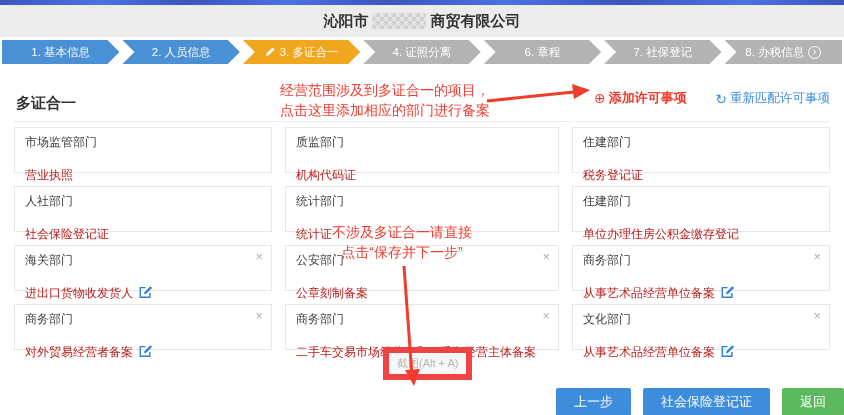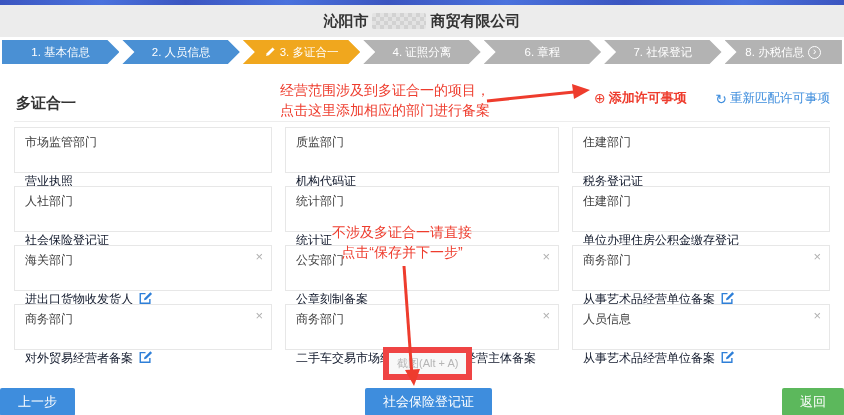--- a/index.html
+++ b/index.html
@@ -45,30 +45,30 @@
   
   .anno { position:absolute; color:#ee3c2d; font-size:14px; line-height:20px; z-index:6; }
   .anno-top { left:246px; top:80px;margin-left:34px; }
   .anno-mid { left:312px; top:222px; width:180px; text-align:center; }
 
   
   .grid { position:absolute; left:14px; top:127px; width:816px; display:grid;
     grid-template-columns:1fr 1fr 1fr; column-gap:13px; row-gap:13px; }
   .card { position:relative; height:46px; border:1px solid #e7e7e7; background:#fff; padding:6px 22px 5px 10px; }
   .dept { font-size:12px; font-weight:400; color:#404040; white-space:nowrap; }
-  .cert { margin-top:22px; font-size:12px; color:#0f172a; display:flex; align-items:center; gap:5px; white-space:nowrap; }
+  .cert { margin-top:16px; font-size:12px; color:#b91c1c; display:flex; align-items:center; gap:5px; white-space:nowrap; }
   .card .x { position:absolute; right:8px; top:4px; font-size:13px; color:#b0b0b0; cursor:pointer; line-height:1; }
   .edit-ic { display:inline-block; cursor:pointer; flex:0 0 auto; }
 
   
   .tooltip { position:absolute; left:383px; top:347px; padding:3px 8px; background:#f8f8f8;
     border:6px solid #ef4444; border-radius:0; font-size:11px; color:#b5b5b5; z-index:4; }
 
   
-  .footer { position:absolute; left:0; top:388px; width:844px; display:flex; justify-content:space-between; gap:12px; }
+  .footer { position:absolute; left:0; top:388px; width:844px; display:flex; justify-content:flex-end; gap:12px; }
   .btn { border:none; color:#fff; font-size:13px; padding:5px 18px; border-radius:2px; cursor:pointer;
     font-family:inherit; }
   .btn-blue { background:#3e8ddd; }
   .btn-green { background:#5cb85c; }
 
   .overlay { position:absolute; left:0; top:0; z-index:7; pointer-events:none; }
 </style>
 </head>
 <body>
 
@@ -221,21 +221,21 @@
     <div class="card">
       <span class="x">×</span>
       <div class="dept">商务部门</div>
       <div class="cert">
           <span>二手车交易市场经营者和二手车经营主体备案</span>
         </div>
     </div>
 
     <div class="card">
       <span class="x">×</span>
-      <div class="dept">人员信息</div>
+      <div class="dept">文化部门</div>
       <div class="cert">
         <span>从事艺术品经营单位备案</span>
         <span class="edit-ic"><svg width="15" height="14" viewBox="0 0 16 16">
               <path fill="none" stroke="#2e7fd8" stroke-width="1.6" d="M13 9 v5 H2 V3 h6"></path>
               <path fill="#2e7fd8" d="M6.8 8.2 L13.6 1.4 l1.9 1.9 L8.7 10.1 l-2.4.5 z"></path>
             </svg></span>
       </div>
     </div>
 
   </div>

